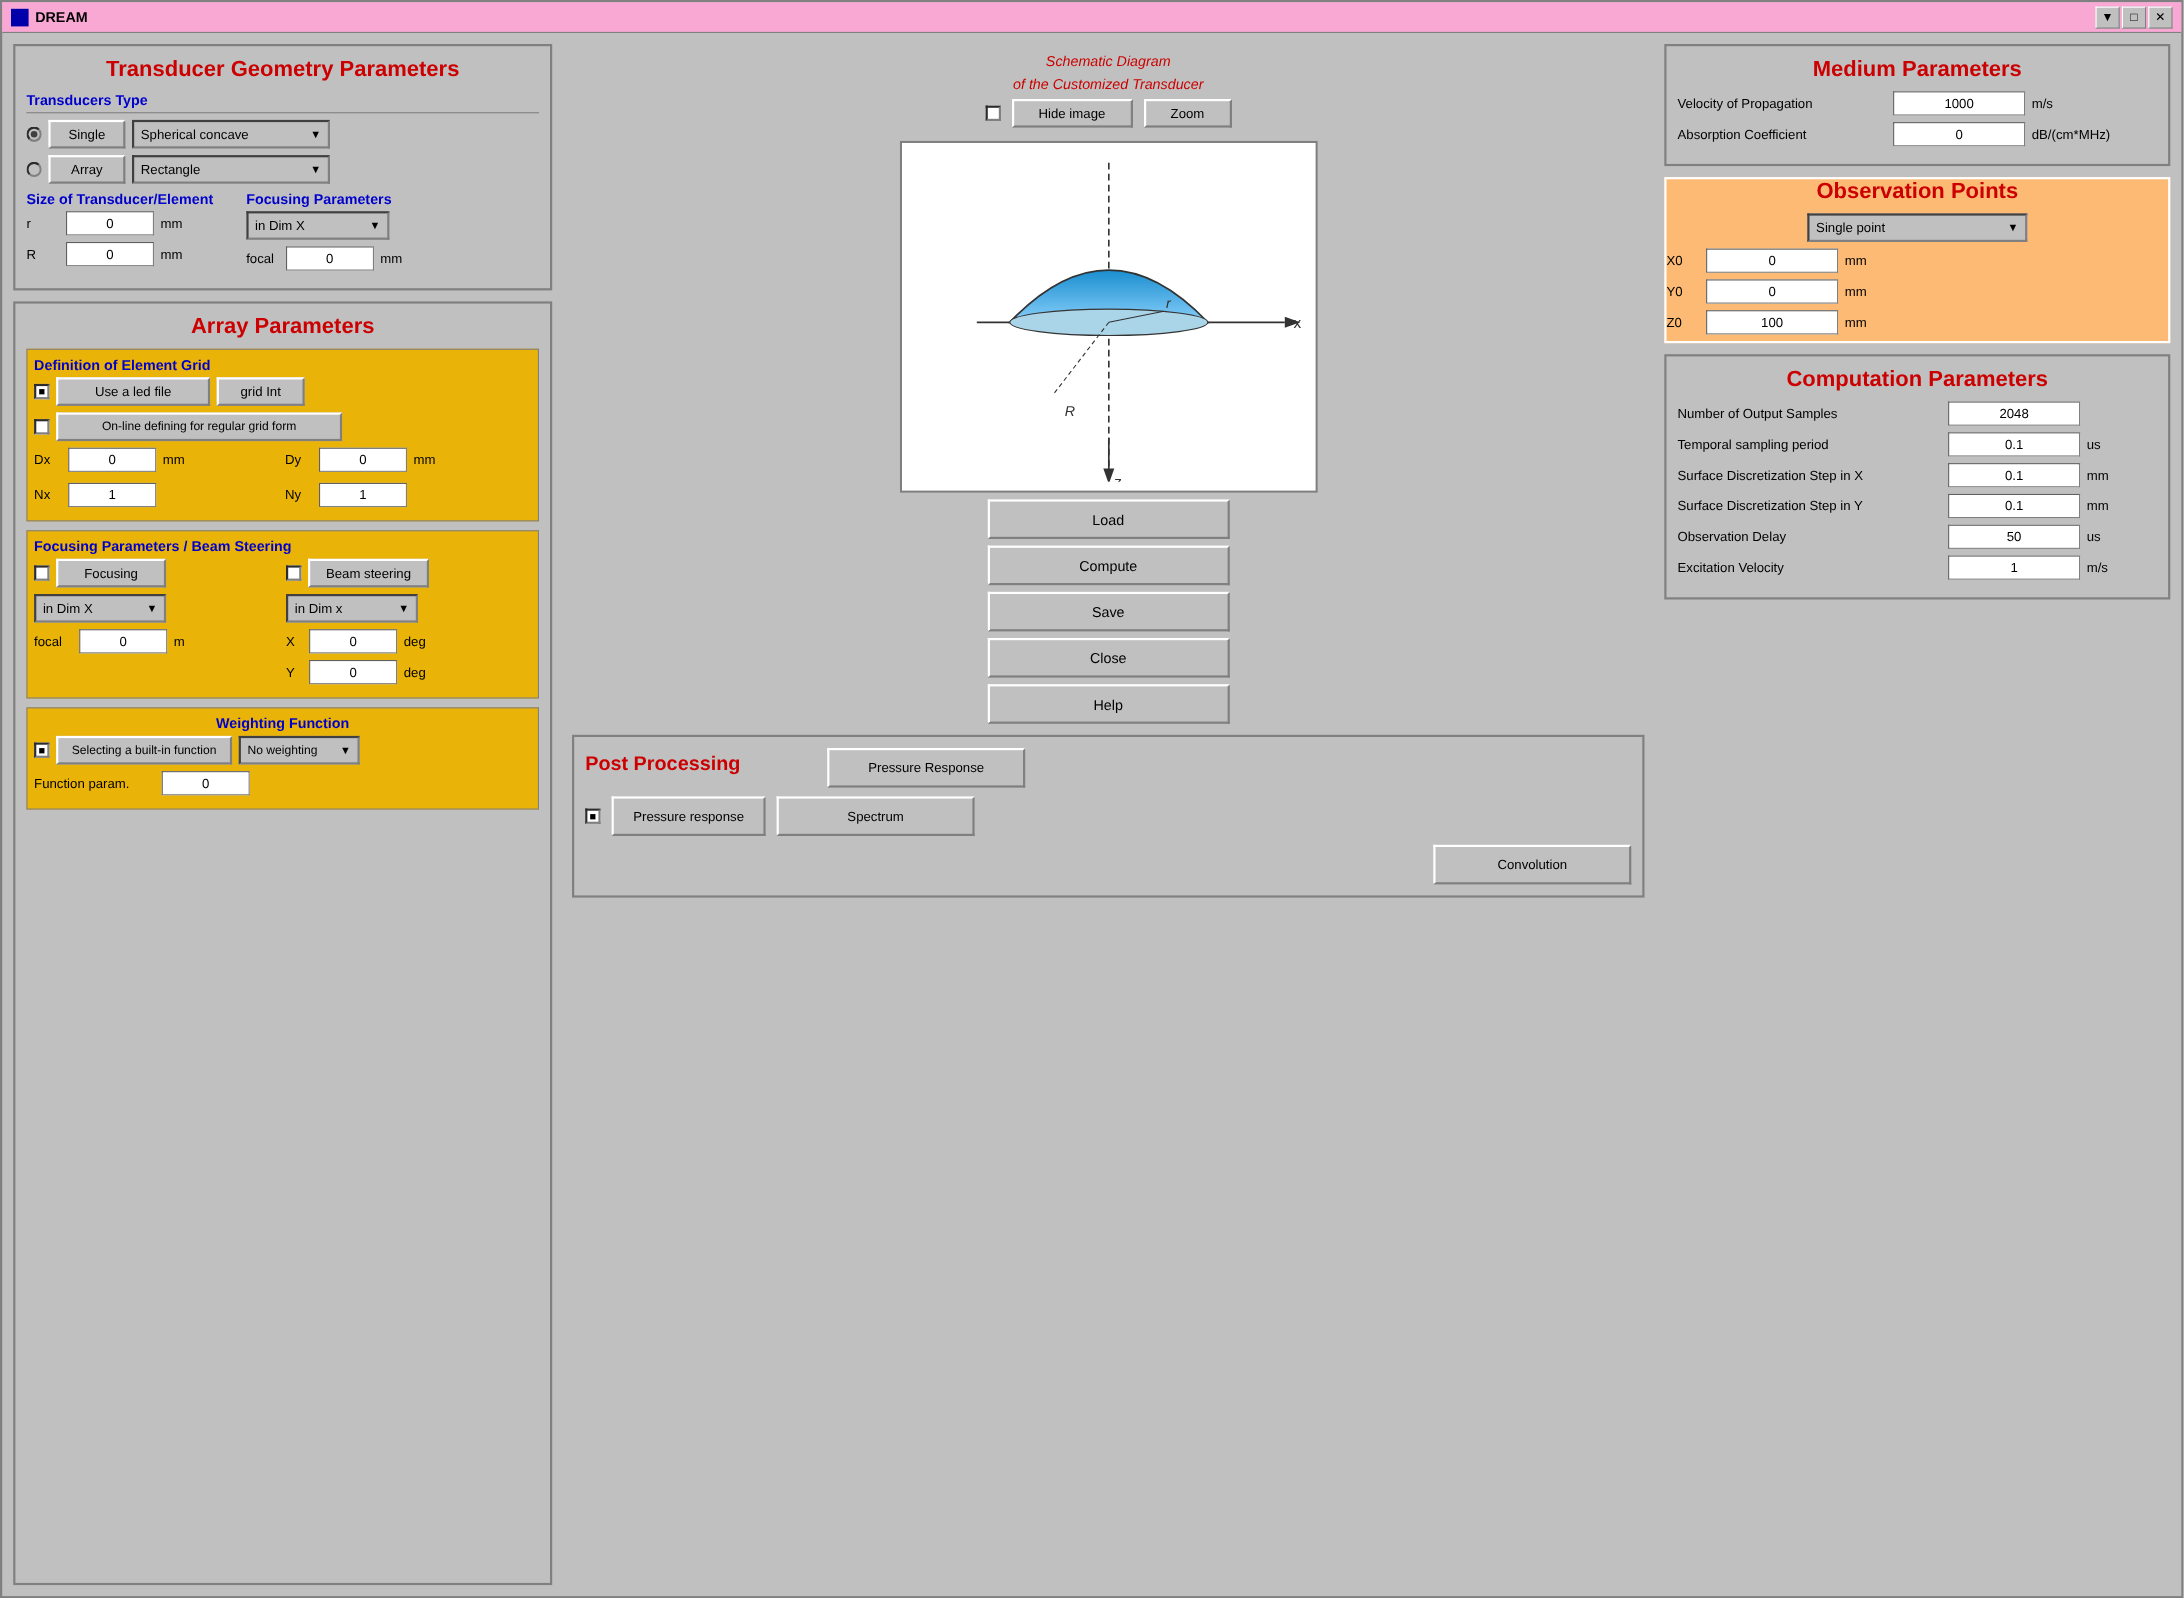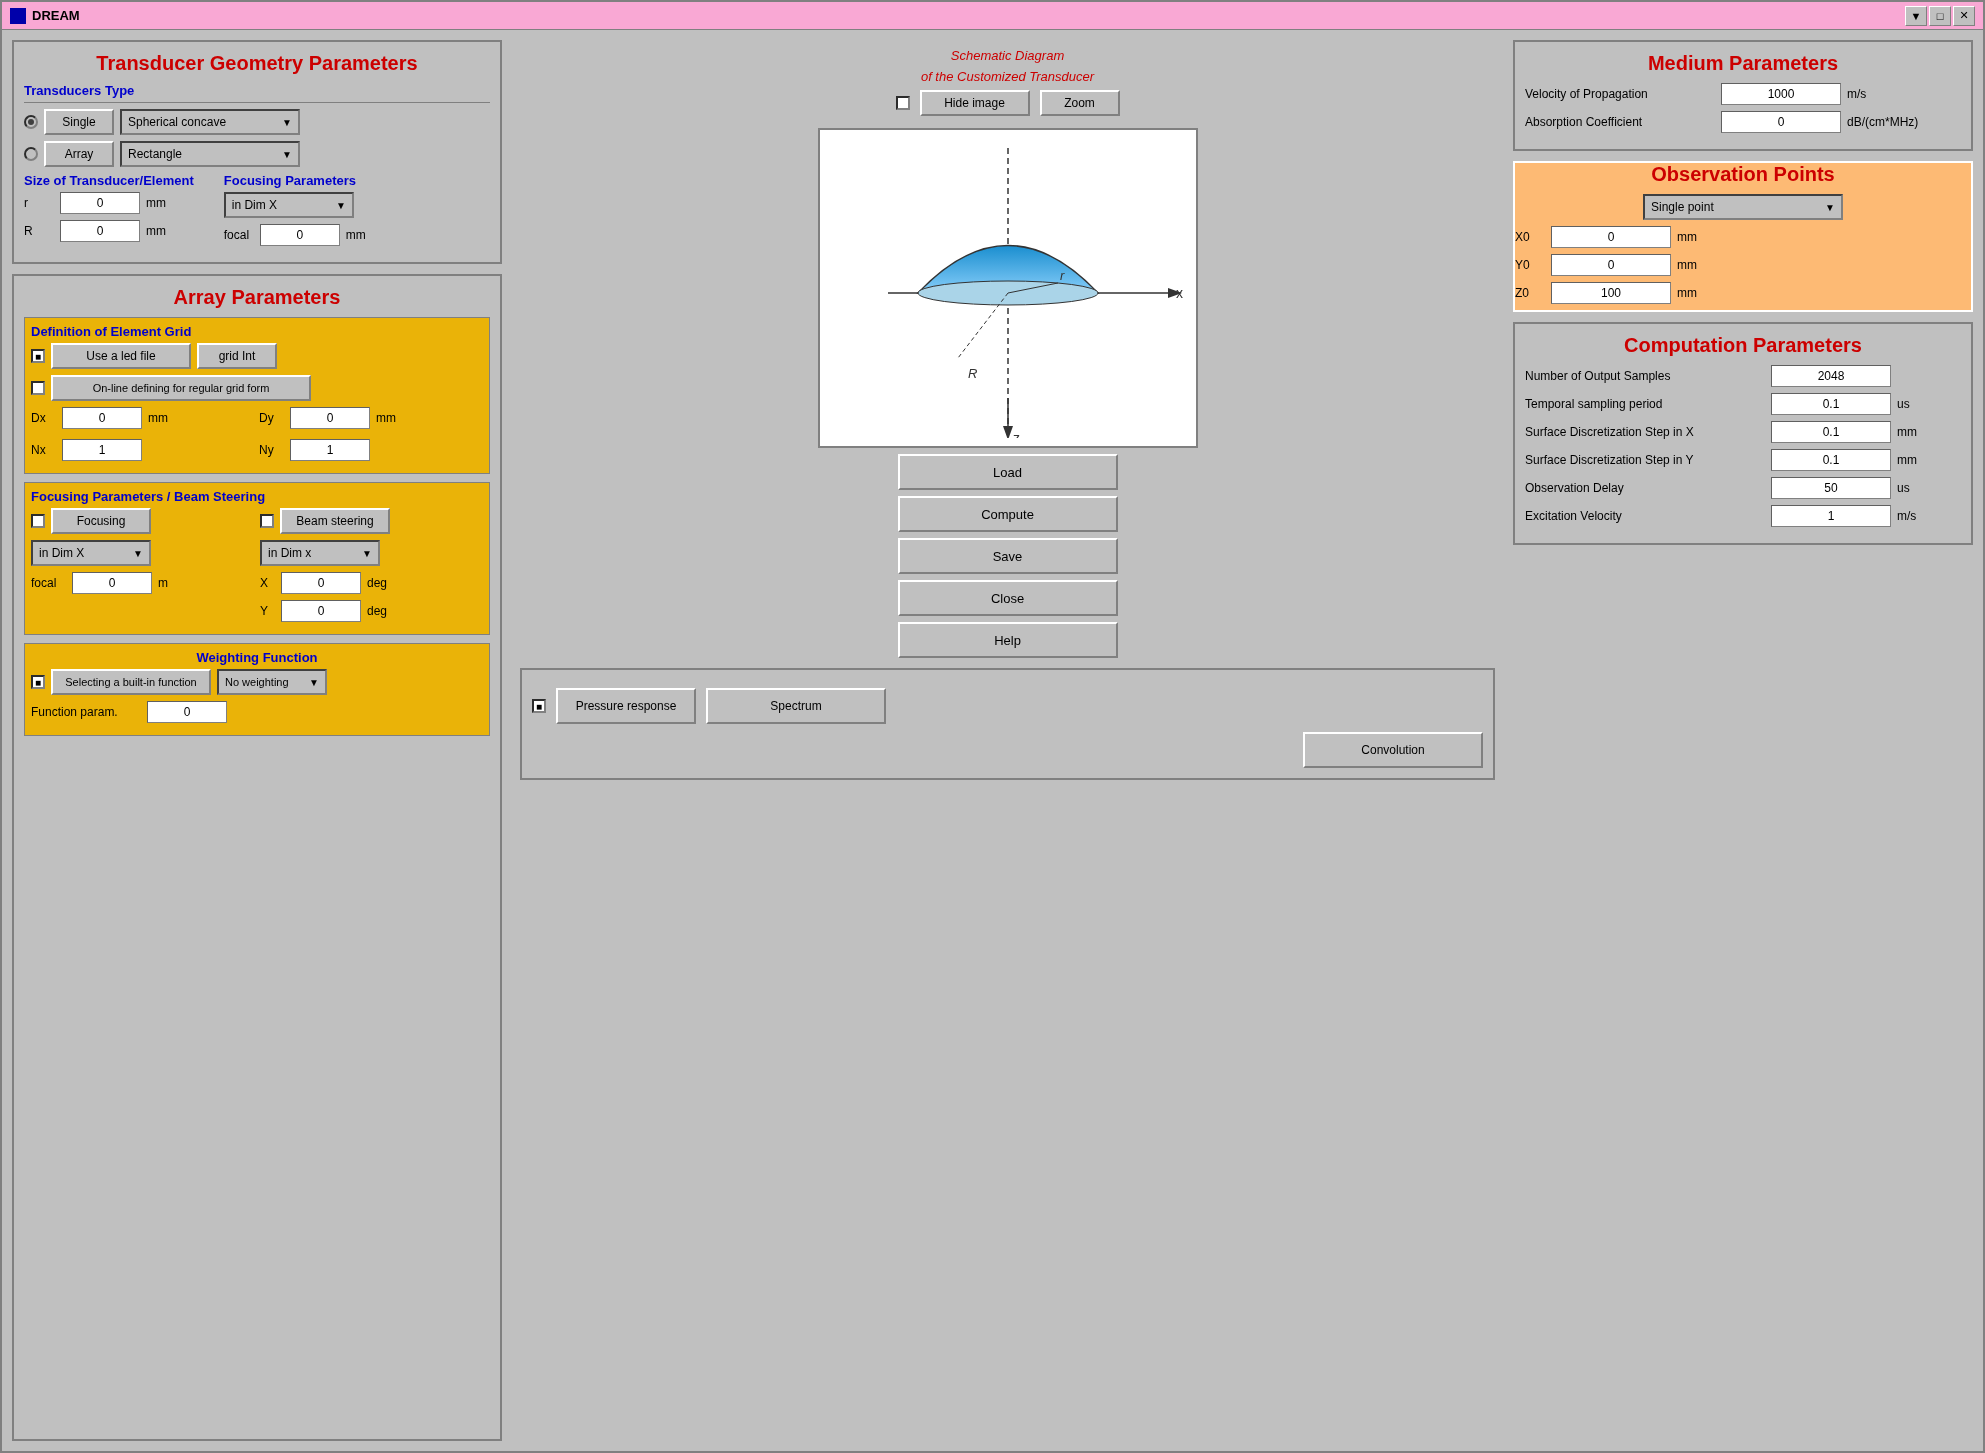--- a/index.html
+++ b/index.html
@@ -433,20 +433,24 @@
         </svg>
       </div>
 
       <button class="center-action-btn" style="width:220px;">Load</button>
       <button class="center-action-btn" style="width:220px;">Compute</button>
       <button class="center-action-btn" style="width:220px;">Save</button>
       <button class="center-action-btn" style="width:220px;">Close</button>
       <button class="center-action-btn" style="width:220px;">Help</button>
 
       <div style="width:100%; border:2px solid #808080; padding:10px; background:#c0c0c0; margin-top: 4px;">
+        <div style="display:flex; align-items:center; gap: 20px;">
+          <div class="section-title" style="font-size:18px; min-width:200px; text-align:left;">Post Processing</div>
+          <button class="btn" style="min-width:180px; height:36px;">Pressure Response</button>
+        </div>
         <div style="display:flex; align-items:center; gap:10px; margin-top:8px;">
           <div class="checkbox">■</div>
           <button class="btn" style="min-width:140px; height:36px;">Pressure response</button>
           <button class="btn" style="min-width:180px; height:36px;">Spectrum</button>
         </div>
         <div style="display:flex; justify-content:flex-end; margin-top:8px;">
           <button class="btn" style="min-width:180px; height:36px;">Convolution</button>
         </div>
       </div>
     </div>

